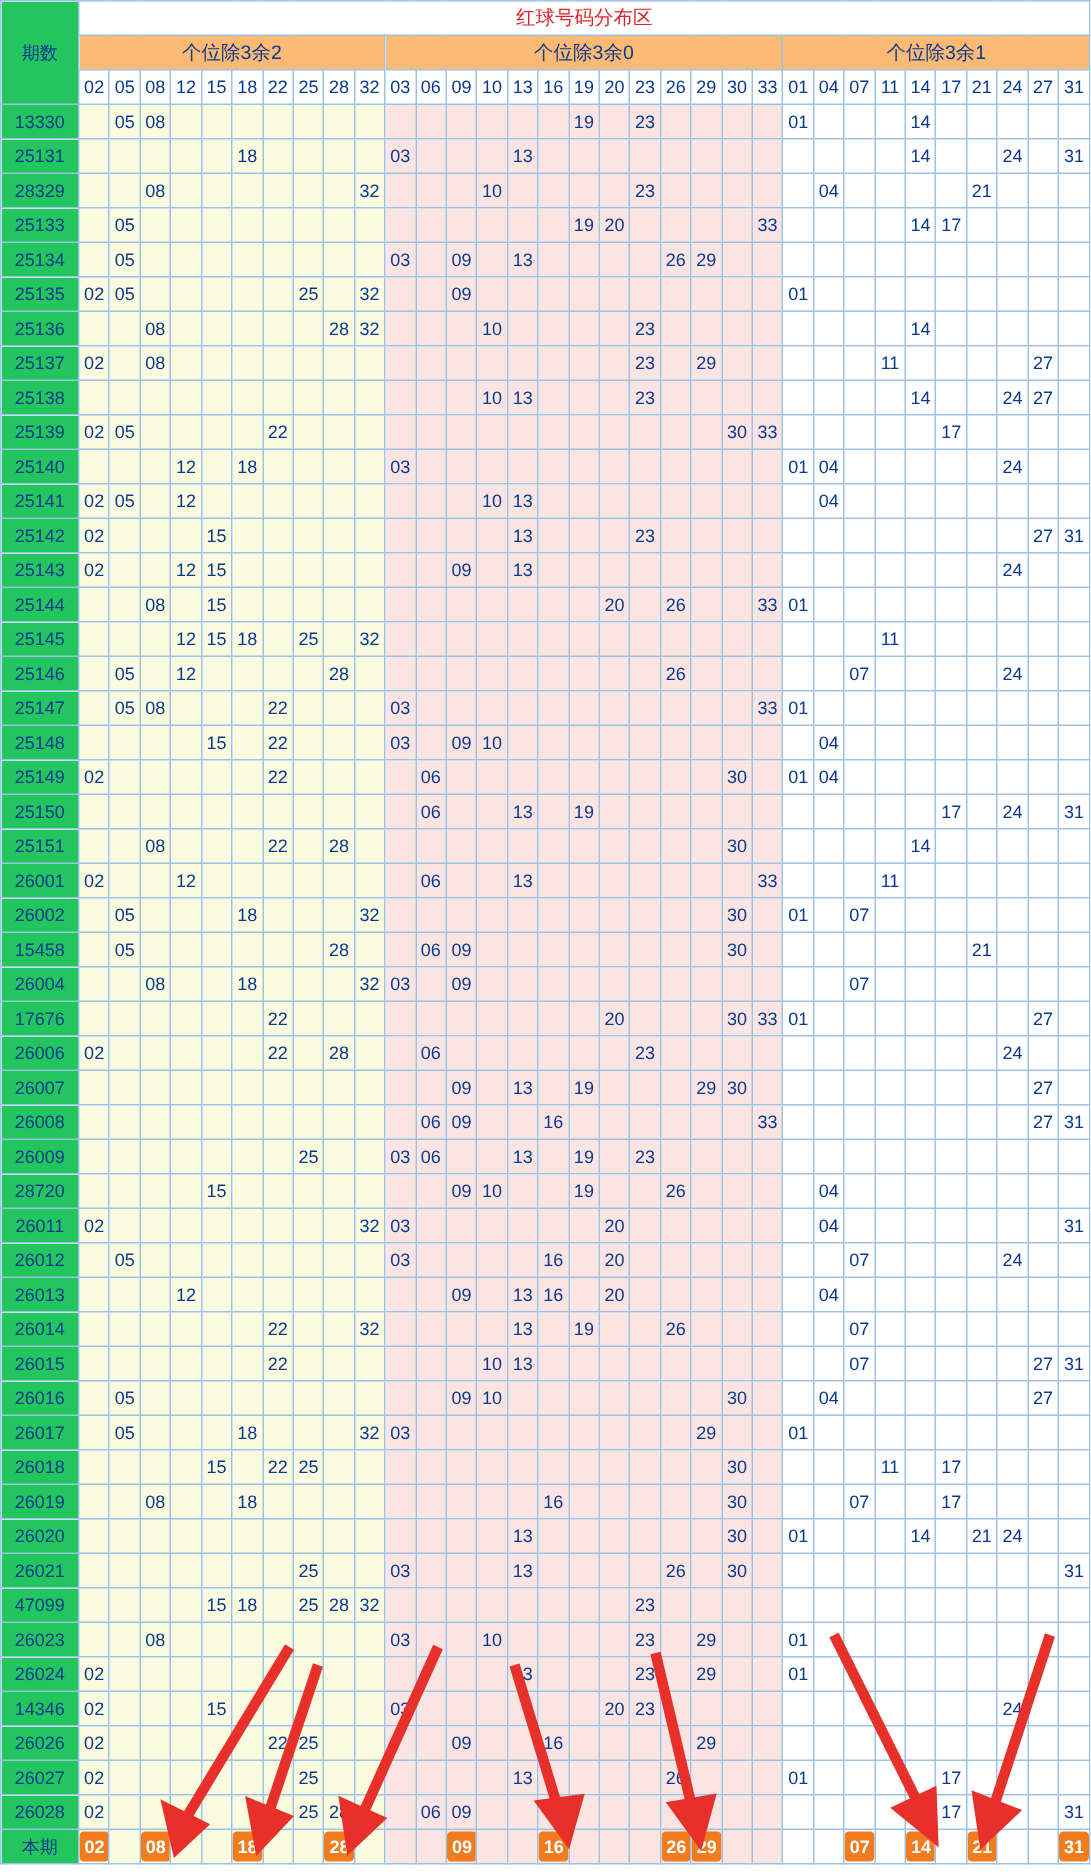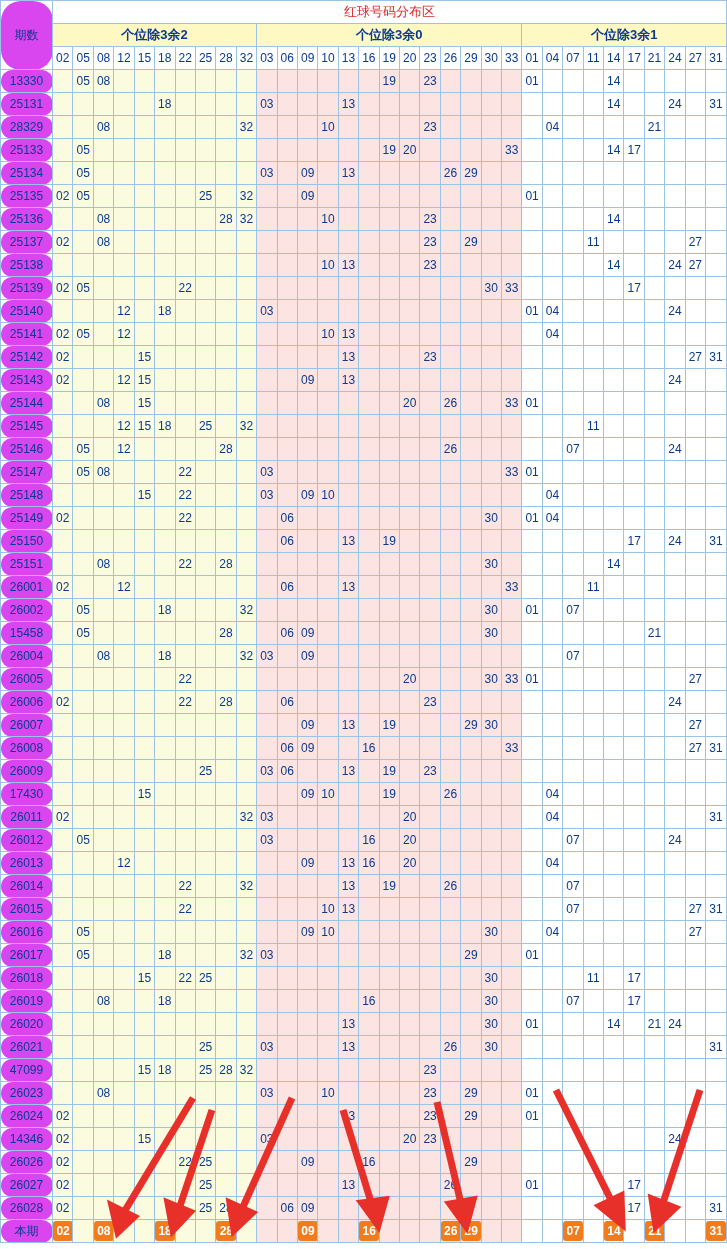--- a/index.html
+++ b/index.html
@@ -1,23 +1,23 @@
 <!DOCTYPE html>
 <html><head>
 <meta charset="utf-8">
 <style>
   html,body{margin:0;padding:0;background:#fff;}
   body{font-family:"Liberation Sans","DejaVu Sans",sans-serif;}
   #wrap{width:727px;height:1249px;position:relative;overflow:hidden;}
   table.lotto{border-collapse:collapse;table-layout:fixed;width:727px;font-size:12px;color:#0a3a8f;}
   table.lotto td,table.lotto th{border:1px solid #9cc3e5;text-align:center;vertical-align:middle;padding:0;line-height:22px;height:22px;overflow:hidden;}
   .title-row td{background:#ffffff;color:#d8262c;font-weight:normal;font-size:13px;line-height:20px;height:20px;border:1px solid #9cc3e5;}
-  .grp-row td{background:#fef9c3;font-weight:bold;font-size:13px;line-height:22px;height:22px;color:#0a3a8f;}
+  .grp-row td{background:#fdba74;font-weight:normal;font-size:13px;line-height:22px;height:22px;color:#0a3a8f;}
   .hdr-row td{background:#ffffff;font-size:12px;line-height:20px;height:20px;color:#0a3a8f;}
-  td.period{background:#d946ef;color:#0a3a8f;font-size:12px;text-align:center;width:52px;border-radius:20px;}
+  td.period{background:#22c55e;color:#0a3a8f;font-size:12px;text-align:center;width:52px;}
   td.g0{background:#fbfbe0;}
   td.g1{background:#fbe4e2;}
   td.g2{background:#ffffff;}
   .issue-col{width:52px;}
   .last-row td{height:24px;line-height:24px;}
   .last-row td.period{font-size:12px;}
   .ball{display:inline-block;width:20px;height:20px;line-height:20px;border-radius:3px;background:#f07c1e;color:#fff;font-size:12px;font-weight:bold;}
   .arrows{position:absolute;left:0;top:0;width:727px;height:1249px;pointer-events:none;}
 </style>
 </head>
@@ -1038,21 +1038,21 @@
           <td class="g2">07</td>
           <td class="g2"></td>
           <td class="g2"></td>
           <td class="g2"></td>
           <td class="g2"></td>
           <td class="g2"></td>
           <td class="g2"></td>
           <td class="g2"></td>
         </tr>
         <tr>
-          <td class="period">26005</td>
+          <td class="period">17676</td>
           <td class="g0"></td>
           <td class="g0"></td>
           <td class="g0"></td>
           <td class="g0"></td>
           <td class="g0"></td>
           <td class="g0"></td>
           <td class="g0">22</td>
           <td class="g0"></td>
           <td class="g0"></td>
           <td class="g0"></td>
@@ -1218,21 +1218,21 @@
           <td class="g2"></td>
           <td class="g2"></td>
           <td class="g2"></td>
           <td class="g2"></td>
           <td class="g2"></td>
           <td class="g2"></td>
           <td class="g2"></td>
           <td class="g2"></td>
         </tr>
         <tr>
-          <td class="period">17430</td>
+          <td class="period">28720</td>
           <td class="g0"></td>
           <td class="g0"></td>
           <td class="g0"></td>
           <td class="g0"></td>
           <td class="g0">15</td>
           <td class="g0"></td>
           <td class="g0"></td>
           <td class="g0"></td>
           <td class="g0"></td>
           <td class="g0"></td>

